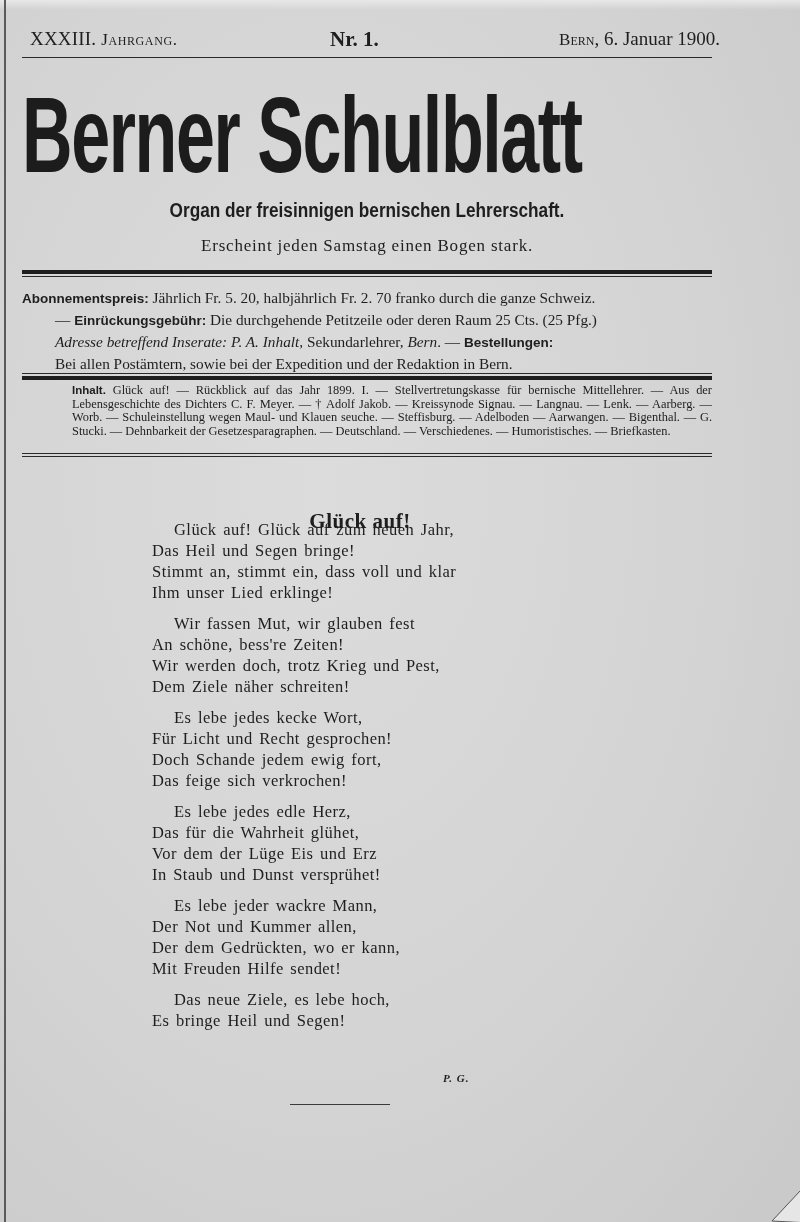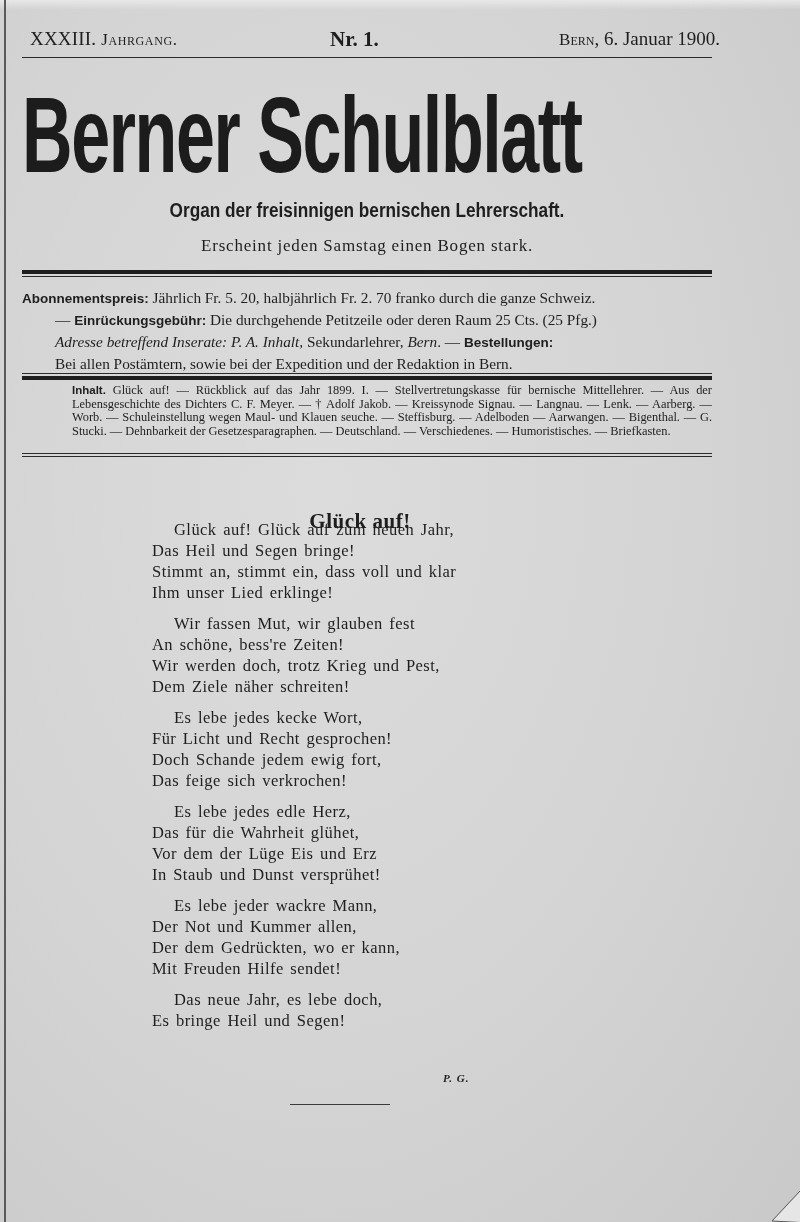--- a/index.html
+++ b/index.html
@@ -164,21 +164,21 @@
       <div class="ln">Vor dem der Lüge Eis und Erz</div>
       <div class="ln">In Staub und Dunst versprühet!</div>
     </div>
     <div class="stanza">
       <div class="ln first">Es lebe jeder wackre Mann,</div>
       <div class="ln">Der Not und Kummer allen,</div>
       <div class="ln">Der dem Gedrückten, wo er kann,</div>
       <div class="ln">Mit Freuden Hilfe sendet!</div>
     </div>
     <div class="stanza">
-      <div class="ln first">Das neue Jahr, es lebe doch,</div>
+      <div class="ln first">Das neue Ziele, es lebe hoch,</div>
       <div class="ln">Es bringe Heil und Segen!</div>
     </div>
   </div>
 
   <div class="signature">P. G.</div>
   <div class="end-rule"></div>
 
   <svg class="corner-fold" viewBox="0 0 40 40">
     <polygon points="2,38 30,8 40,4 40,40" fill="#e6e6e6" stroke="#555" stroke-width="1"></polygon>
   </svg>

